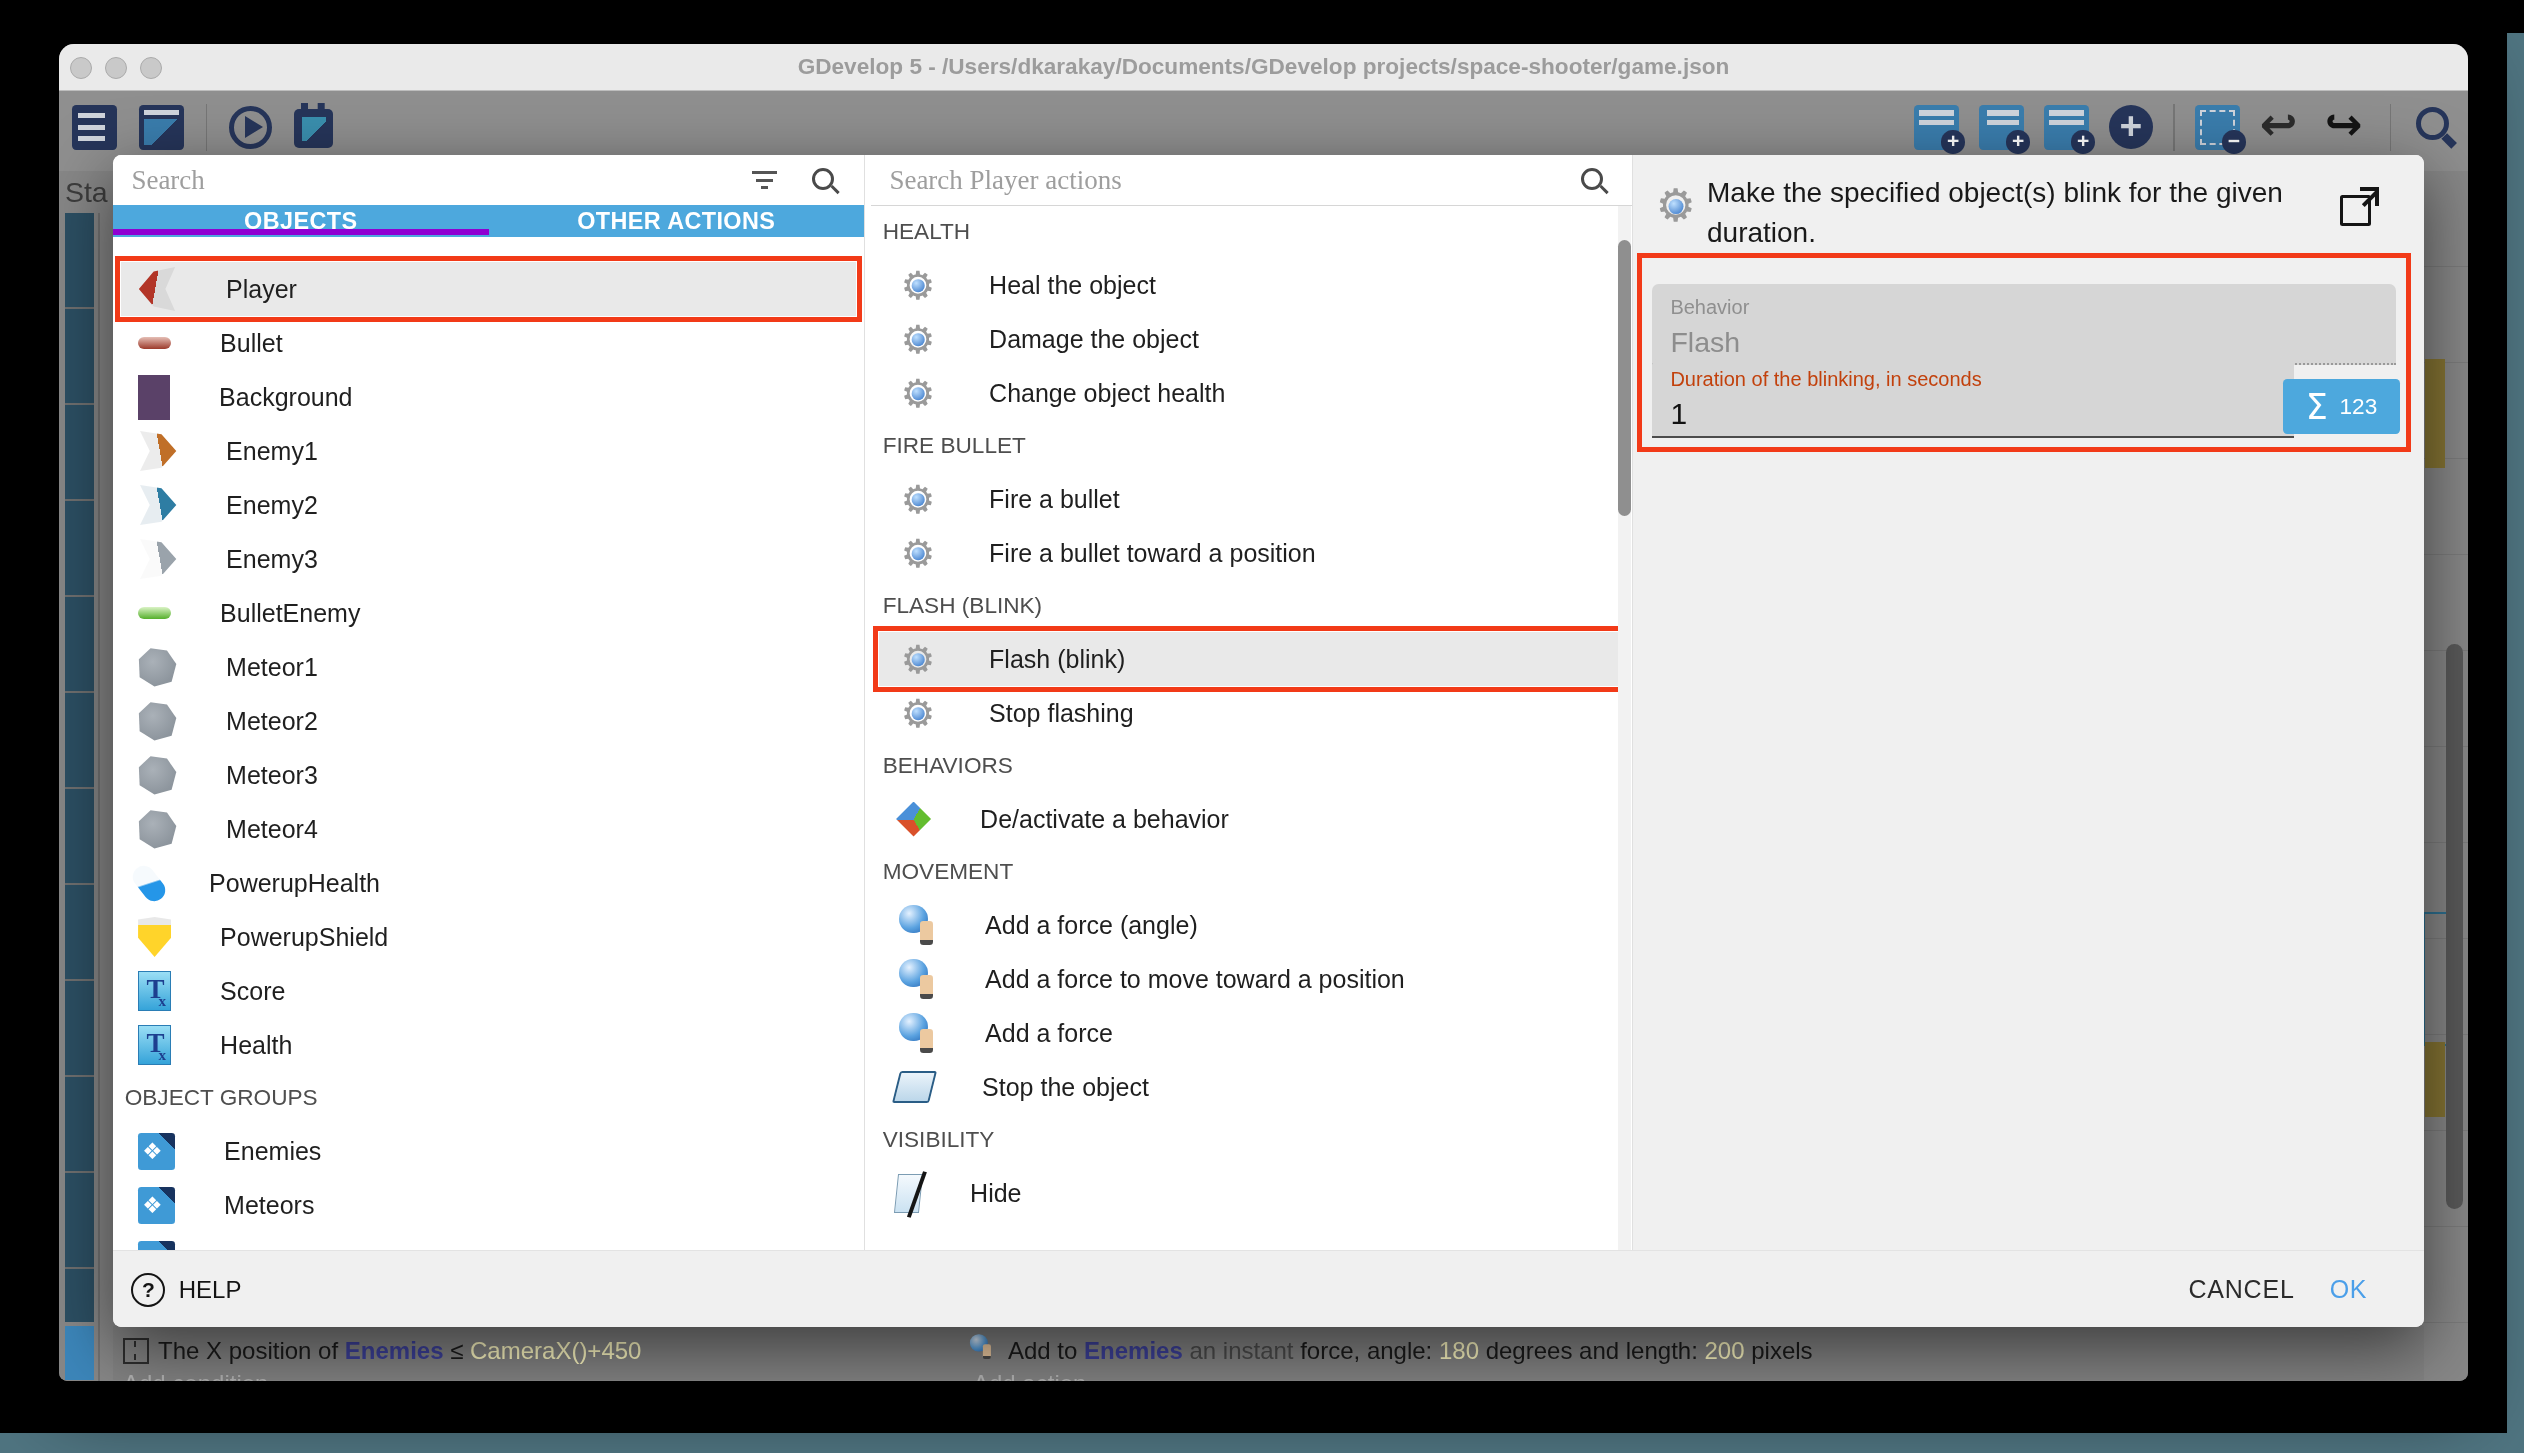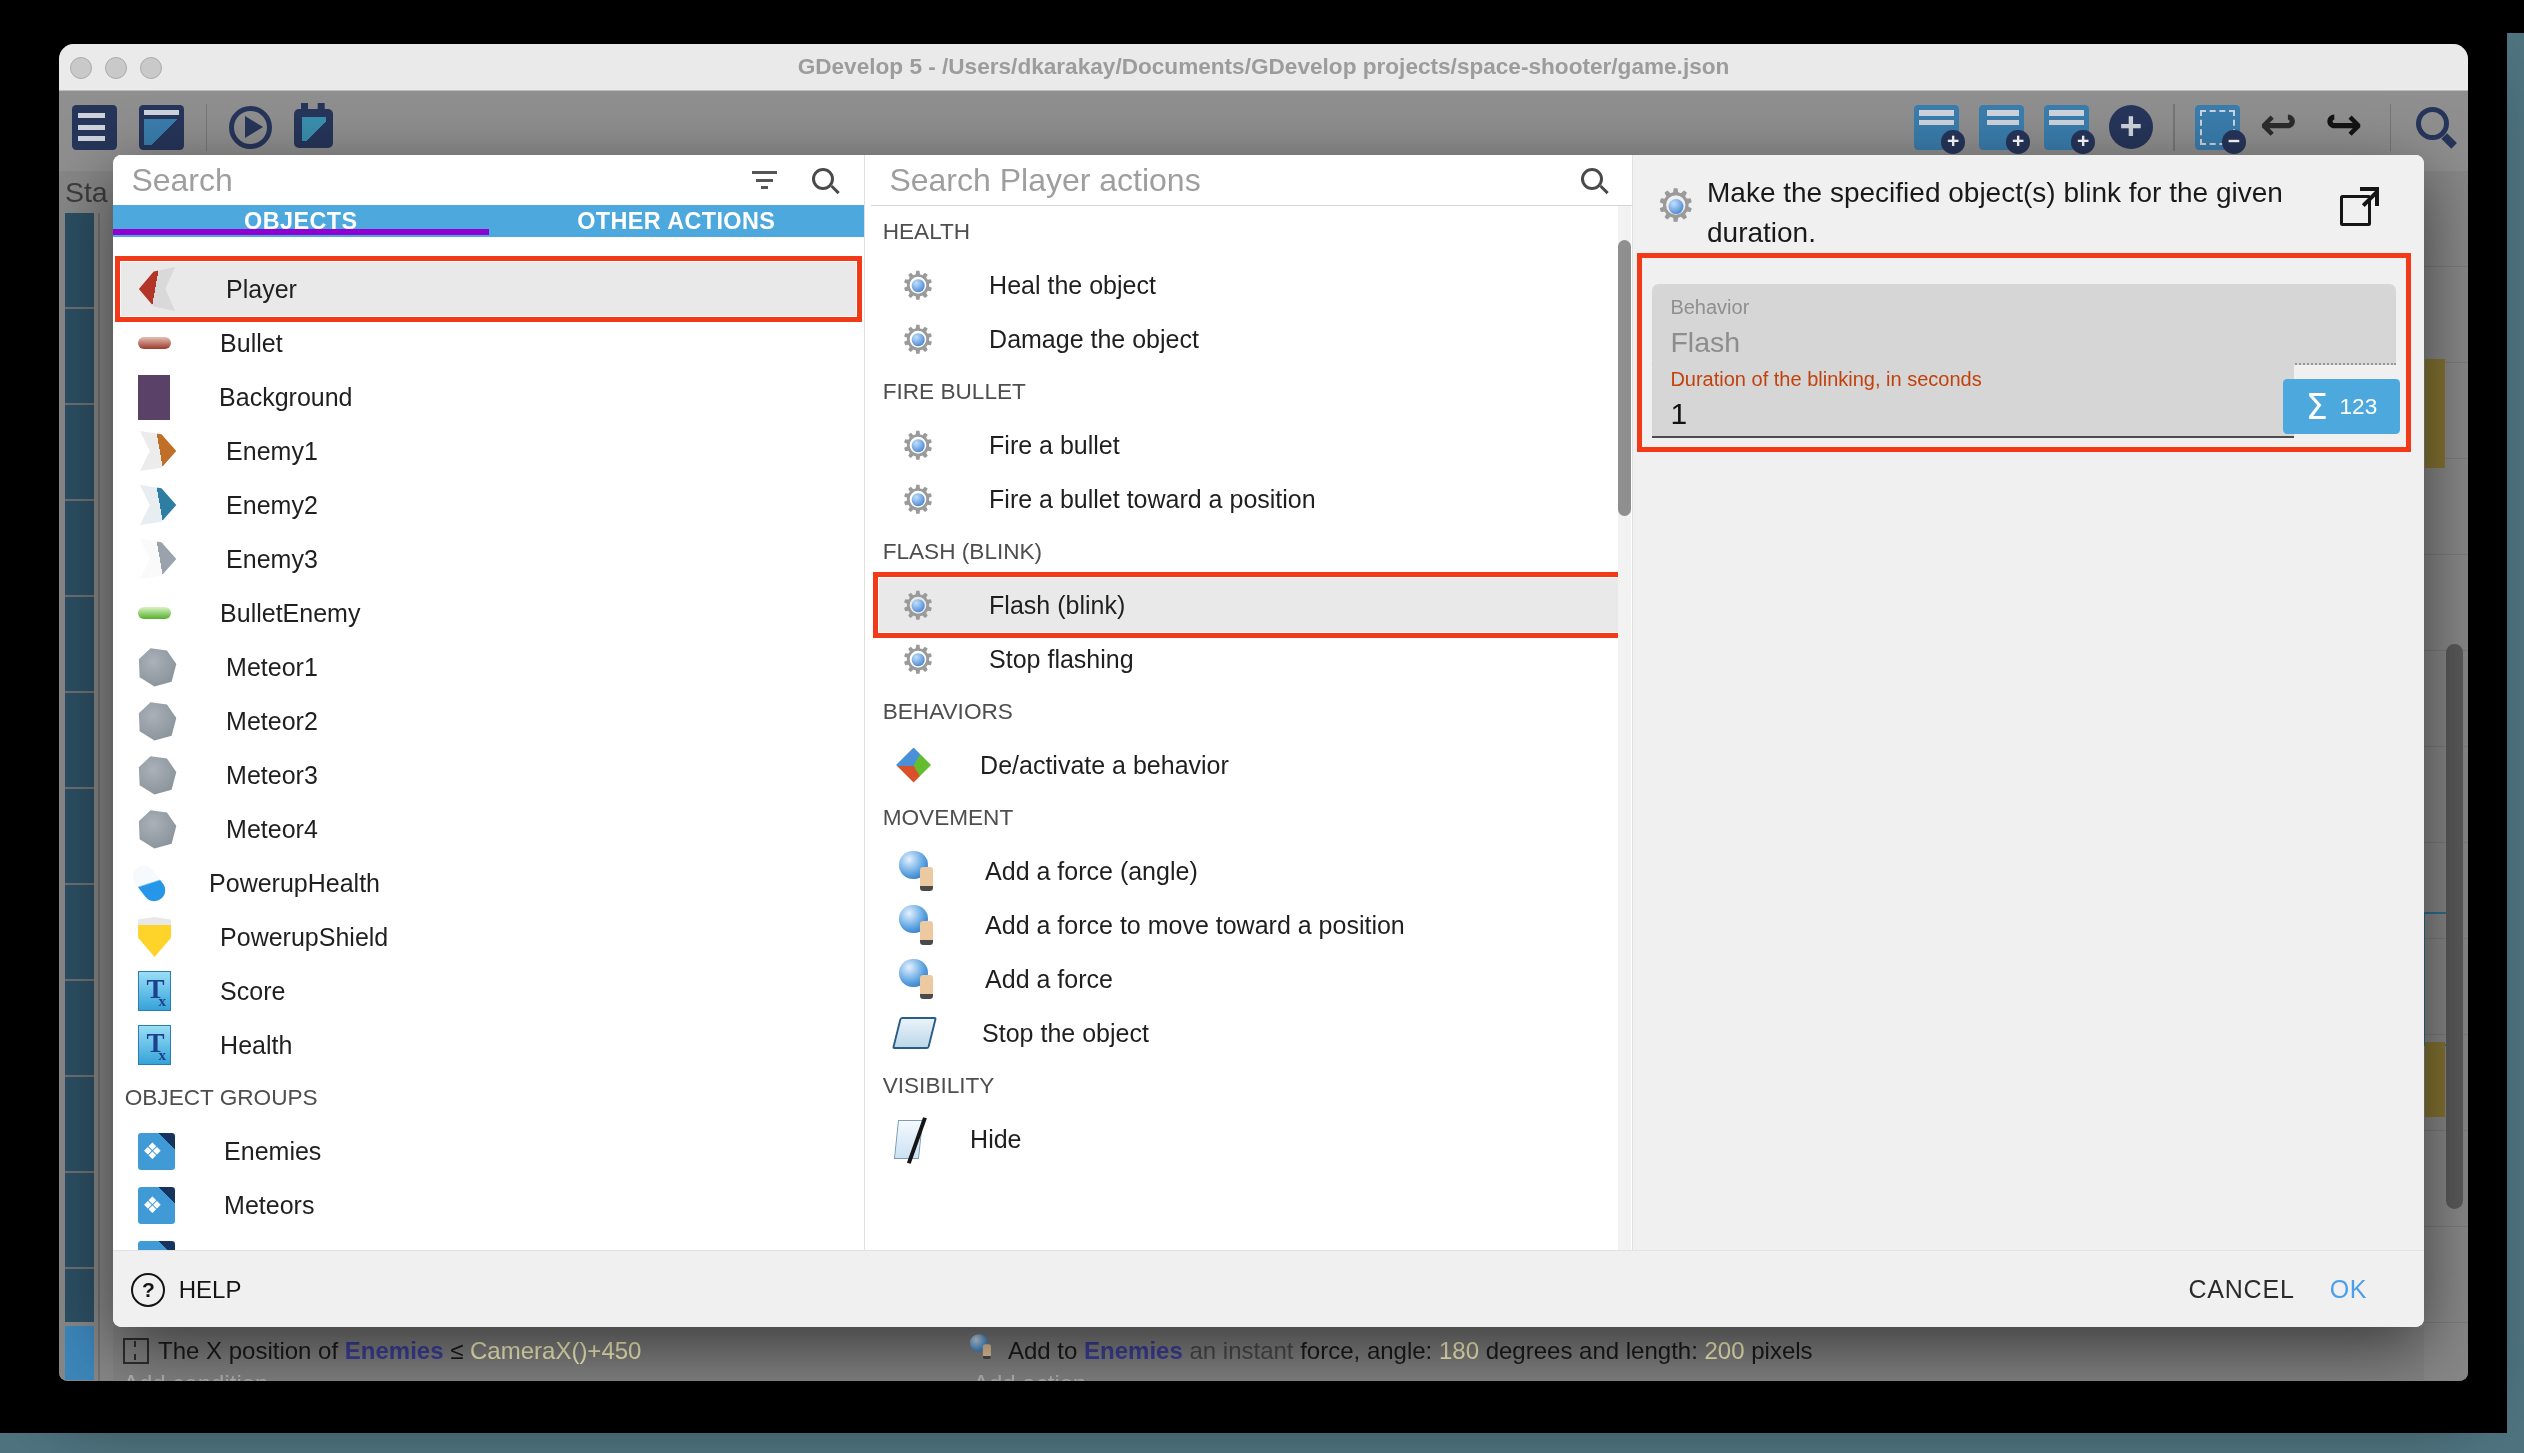--- a/index.html
+++ b/index.html
@@ -86,22 +86,22 @@
   .force-mini{position:absolute;left:5px;top:6.7px;transform:scale(.62);transform-origin:top left;}
 
   
   .dialog{position:absolute;left:113px;top:155px;width:2311px;height:1172px;background:#fff;
           border-radius:8.4px;box-shadow:0 20px 67px rgba(0,0,0,.55);overflow:hidden;}
   .objects-panel{position:absolute;left:0;top:0;width:751px;height:1095px;background:#fff;border-right:0.8px solid #e0e0e0;}
   .actions-panel{position:absolute;left:758px;top:0;width:762px;height:1095px;background:#fff;}
   .detail-panel{position:absolute;left:1519px;top:0;width:791px;height:1095px;background:#f0f0f0;border-left:0.8px solid #e0e0e0;}
 
   .search-row{position:absolute;top:0;left:0;right:0;height:50px;border-bottom:0.8px solid #d6d6d6;}
-  .search-input{width:100%;height:100%;border:0;outline:0;padding:0 100px 0 18.4px;font-size:32px;color:#1d4ed8;
-      background:transparent;font-family:Liberation Sans, sans-serif;box-sizing:border-box;}
+  .search-input{width:100%;height:100%;border:0;outline:0;padding:0 100px 0 18.4px;font-size:27px;color:#1d4ed8;
+      background:transparent;font-family:Liberation Serif, serif;box-sizing:border-box;}
   .search-input::placeholder{color:#9e9e9e;}
   .filter-icon{position:absolute;right:87px;top:16px;width:25px;height:22px;}
   .filter-icon::before{content:'';position:absolute;left:0;top:0;width:25px;height:3.3px;background:#555;
       box-shadow:4.2px 7.5px 0 -4.2px #555,4.2px 7.5px 0 -4.2px #555;}
   .filter-icon b{position:absolute;left:4.2px;top:7.5px;width:16.7px;height:3.3px;background:#555;}
   .filter-icon i{position:absolute;left:9.2px;top:15px;width:6.7px;height:3.3px;background:#555;}
   .mag-icon{position:absolute;right:23.4px;top:11px;width:30px;height:30px;}
   .mag-icon::before{content:'';position:absolute;left:1.7px;top:1.7px;width:16px;height:16px;border:3.3px solid #4a4a4a;border-radius:50%;}
   .mag-icon::after{content:'';position:absolute;left:19px;top:22px;width:10px;height:3.3px;background:#4a4a4a;transform:rotate(45deg);}
 
@@ -369,20 +369,24 @@
     <div class="act-list">
         <div class="list-header">HEALTH</div>
         <div class="arow">
           <span class="icon gear-icon"></span>
           <span class="rlabel">Heal the object</span>
         </div>
         <div class="arow">
           <span class="icon gear-icon"></span>
           <span class="rlabel">Damage the object</span>
         </div>
+        <div class="arow">
+          <span class="icon gear-icon"></span>
+          <span class="rlabel">Change object health</span>
+        </div>
         <div class="list-header">FIRE BULLET</div>
         <div class="arow">
           <span class="icon gear-icon"></span>
           <span class="rlabel">Fire a bullet</span>
         </div>
         <div class="arow">
           <span class="icon gear-icon"></span>
           <span class="rlabel">Fire a bullet toward a position</span>
         </div>
         <div class="list-header">FLASH (BLINK)</div>

